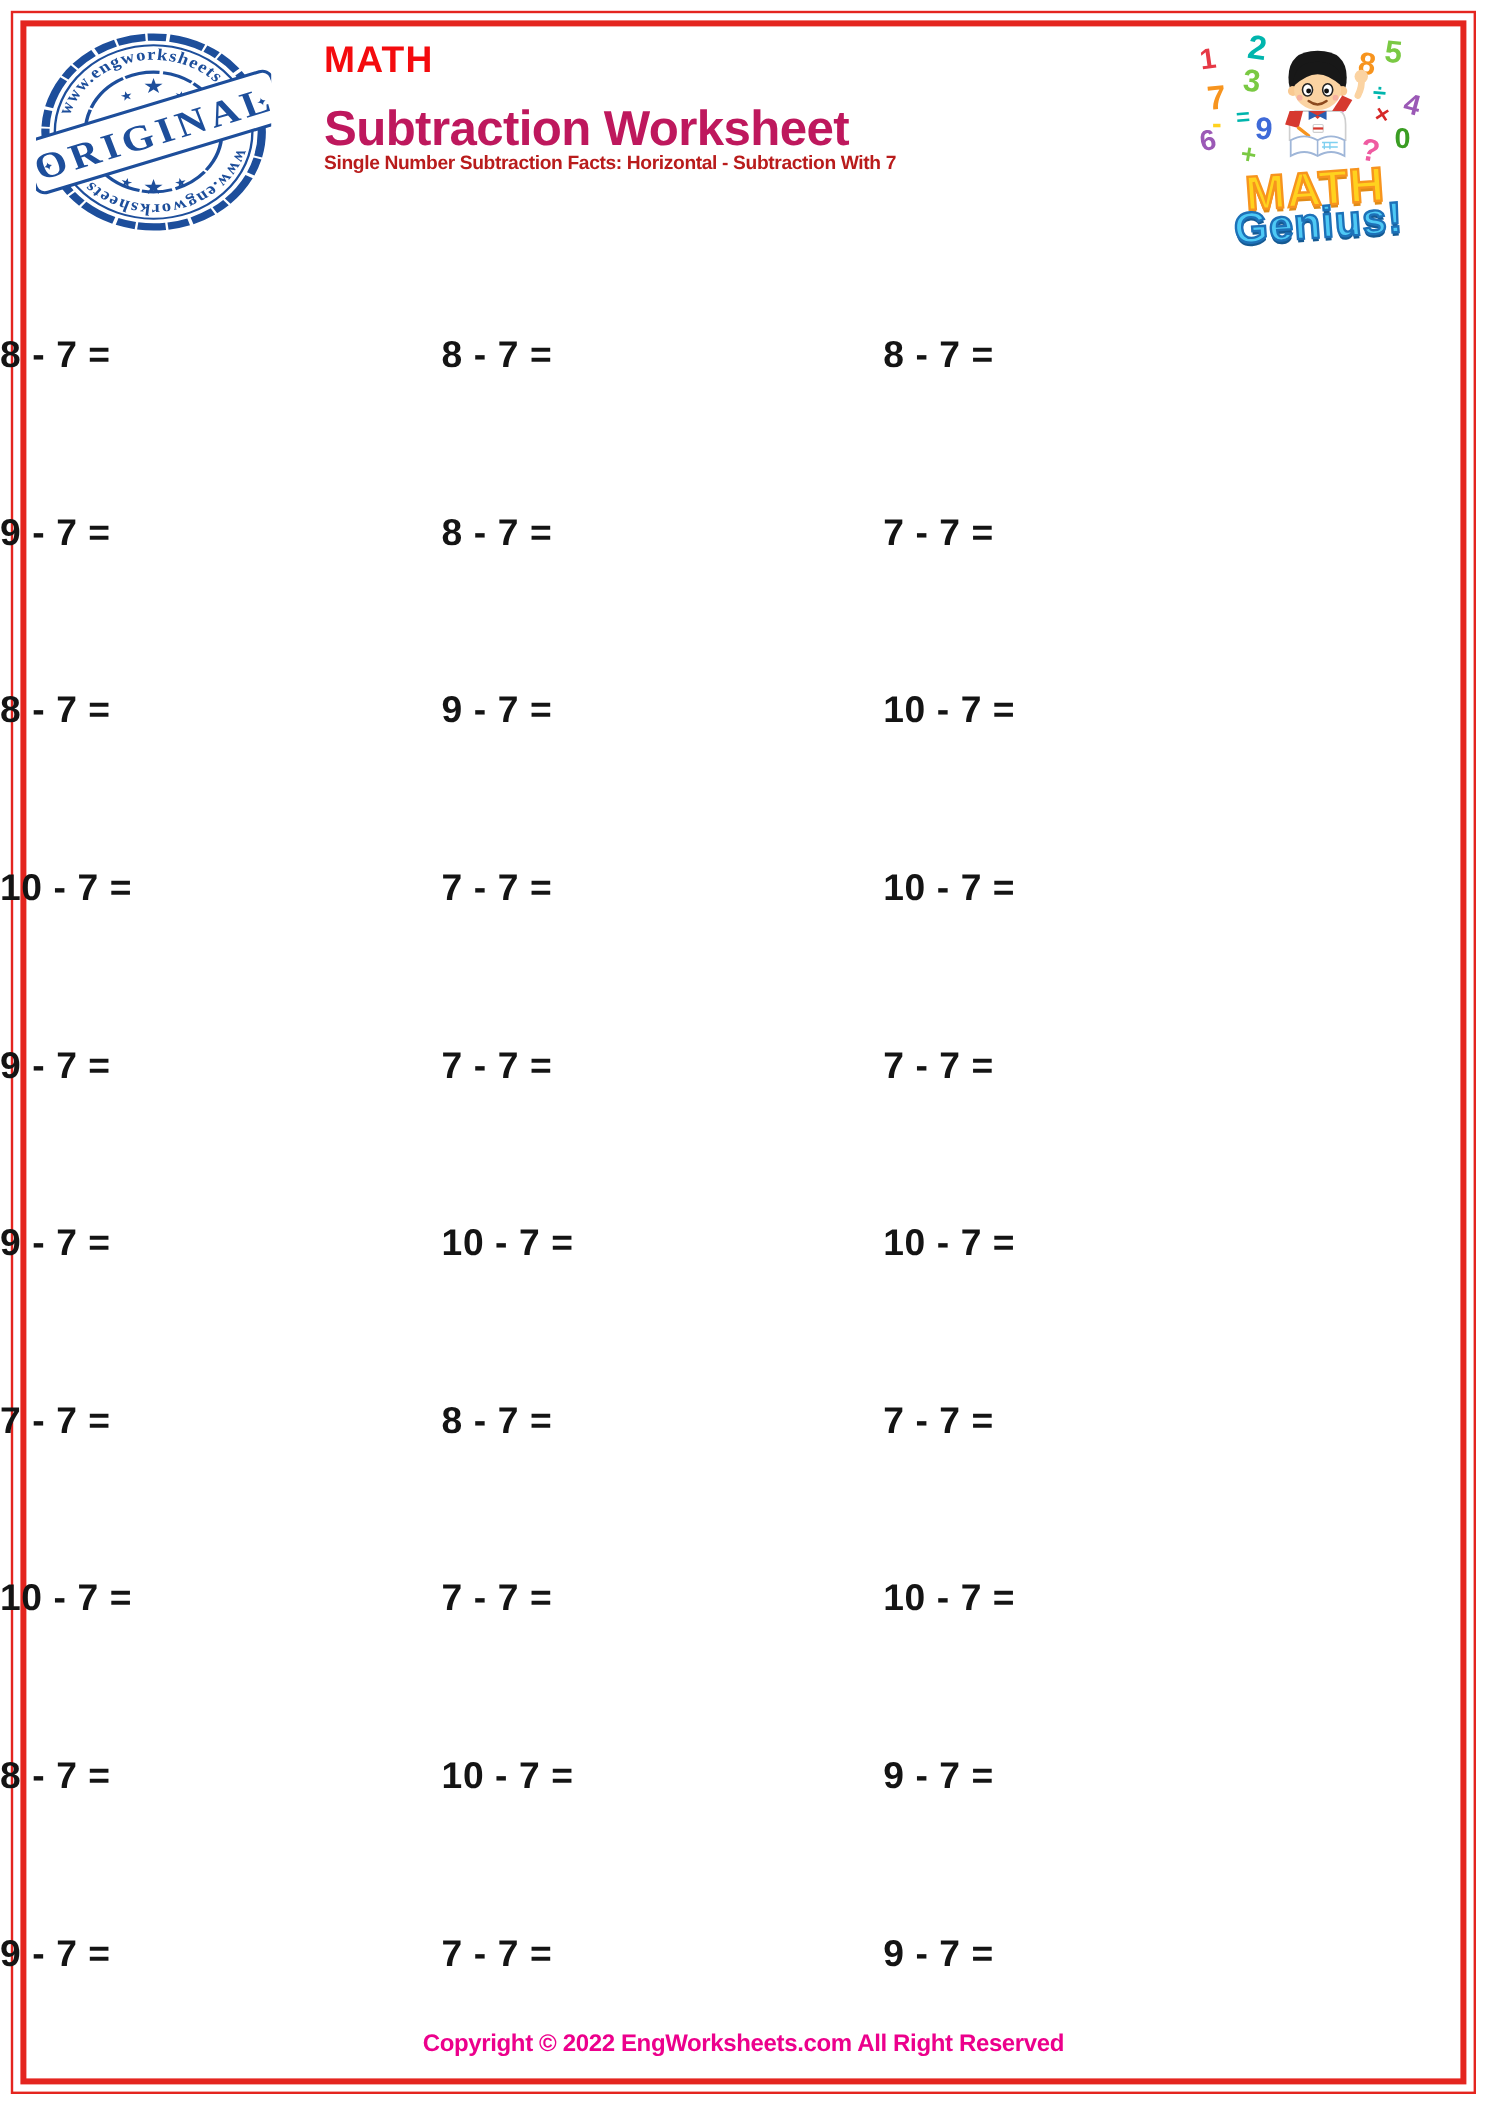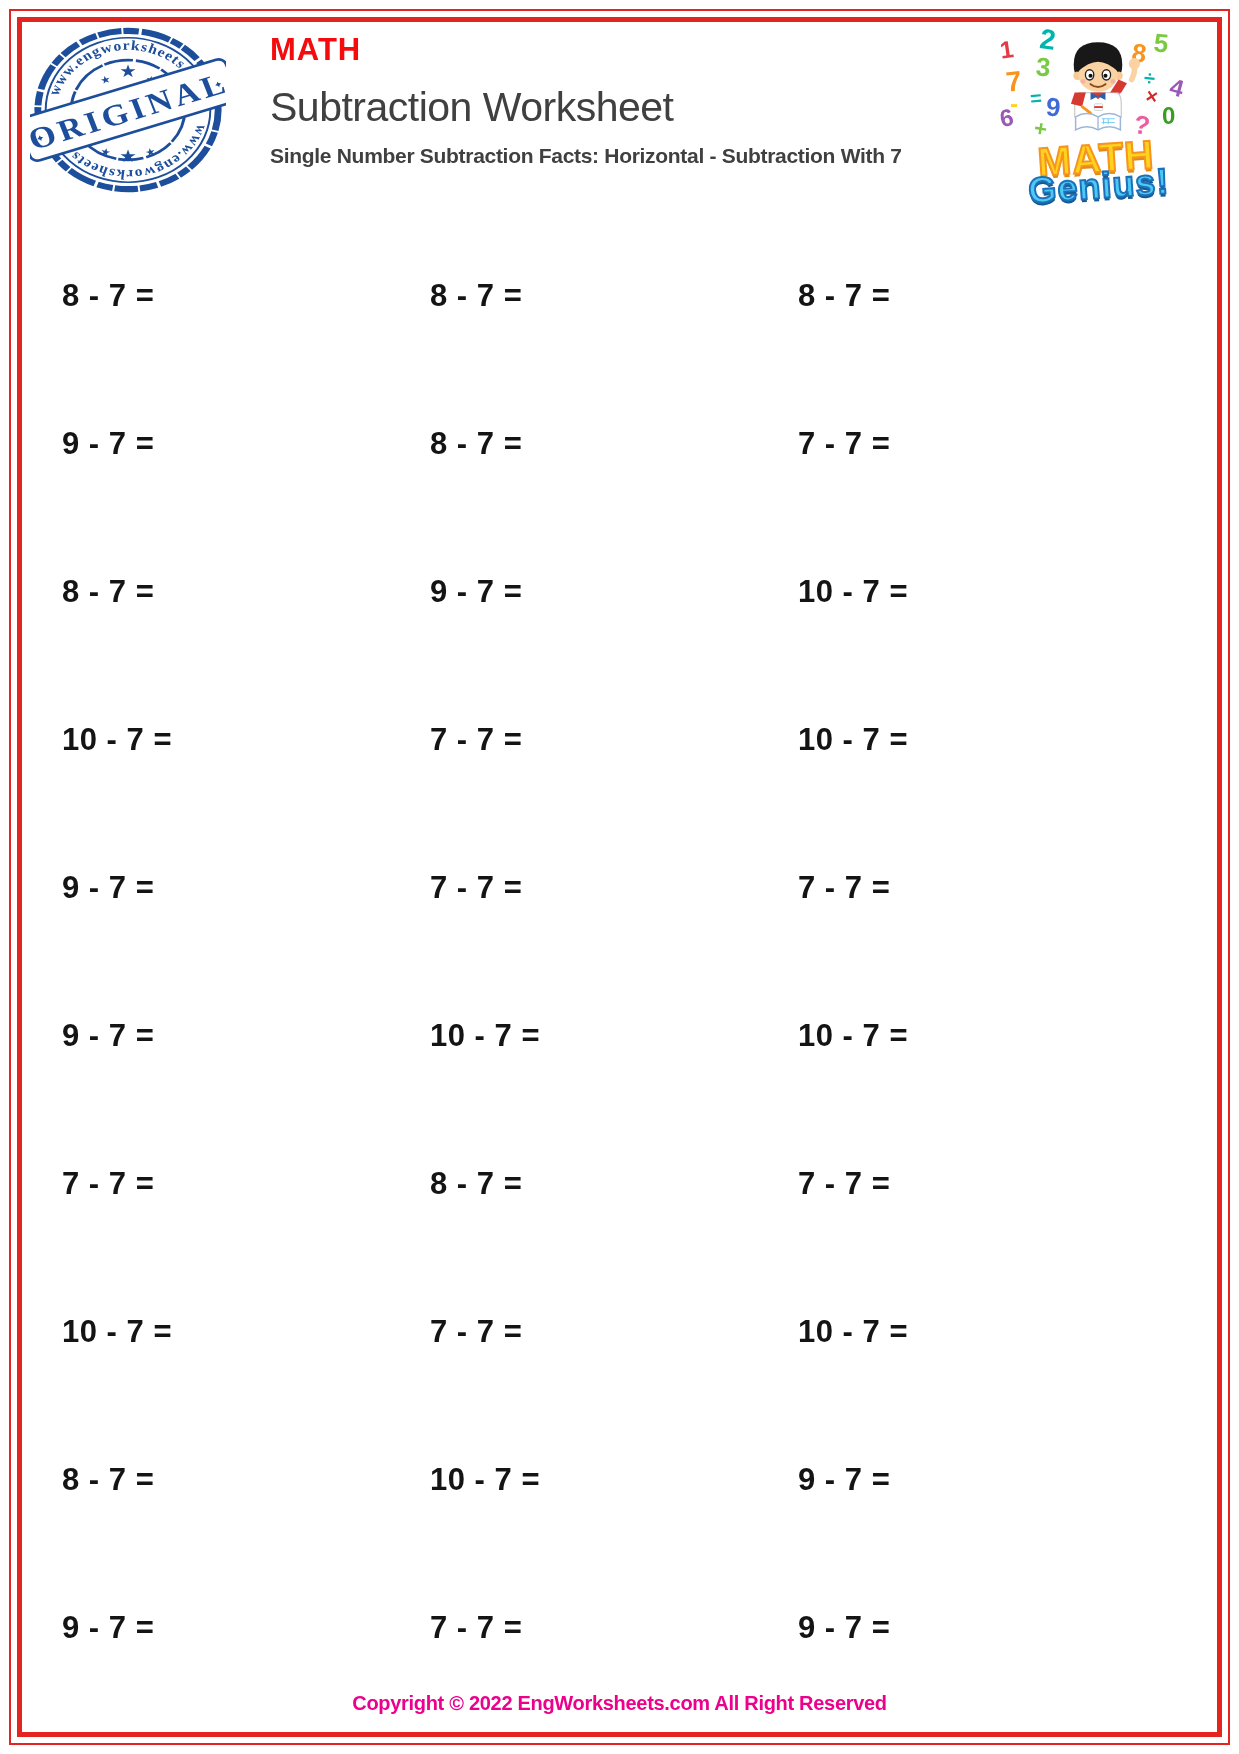--- a/index.html
+++ b/index.html
@@ -6,38 +6,38 @@
   .page{position:relative;width:1239px;height:1754px;background:#fff;overflow:hidden;
         font-family:"Liberation Sans",sans-serif;}
   .border-outer{position:absolute;inset:9px;border:2px solid #e4251f;pointer-events:none;}
   .border-inner{position:absolute;inset:17px;border:5px solid #e4251f;pointer-events:none;}
 
   
   .header{position:absolute;left:0;top:0;width:100%;height:215px;}
   .stamp{position:absolute;left:30px;top:24px;}
   .head-text{position:absolute;left:270px;top:34px;}
   .category{font-size:31px;font-weight:700;color:#f40b0e;letter-spacing:1px;line-height:1;}
-  .title{font-size:41px;font-weight:400;color:#404040;letter-spacing:-0.5px;line-height:1;margin-top:22px;}
-  .subtitle{font-size:21px;font-weight:700;color:#404040;letter-spacing:-0.3px;margin-top:16px;}
+  .title{font-size:41px;font-weight:700;color:#be185d;letter-spacing:-0.5px;line-height:1;margin-top:22px;}
+  .subtitle{font-size:16px;font-weight:700;color:#b91c1c;letter-spacing:-0.3px;}
 
   
   .logo{position:absolute;left:982px;top:28px;width:228px;height:178px;}
   .logo .glyph{position:absolute;font-weight:700;line-height:1;font-family:"Liberation Sans",sans-serif;}
   .logo .boy{position:absolute;left:60px;top:6px;}
   .word-math{position:absolute;left:50%;top:108px;transform:translateX(-50%) rotate(-4deg);
      font-size:40px;font-weight:700;letter-spacing:1px;color:#ffd21e;
      -webkit-text-stroke:2px #f7941e;text-shadow:0 3px 0 #e08b17;z-index:3;white-space:nowrap;}
   .word-genius{position:absolute;left:50%;top:137px;transform:translateX(-48%) rotate(-4deg);
      font-size:36px;font-weight:700;letter-spacing:1px;color:#4ec9f5;
      -webkit-text-stroke:2px #1d71b8;text-shadow:0 3px 0 #155a93;z-index:4;white-space:nowrap;}
 
   
   .problems{position:absolute;left:0;top:222px;right:40px;display:grid;
      grid-template-columns:368px 368px auto;grid-template-rows:repeat(10,148px);
-     padding-left:62px;align-items:center;}
+     align-items:center;}
   .problem{font-size:31px;font-weight:700;color:#141414;letter-spacing:0.5px;white-space:nowrap;}
 
   
   .footer{position:absolute;left:0;top:1692px;width:100%;text-align:center;}
   .copyright{font-size:20px;font-weight:700;color:#ec008c;letter-spacing:-0.3px;}
 </style>
 </head>
 <body>
 
 <div class="page">

